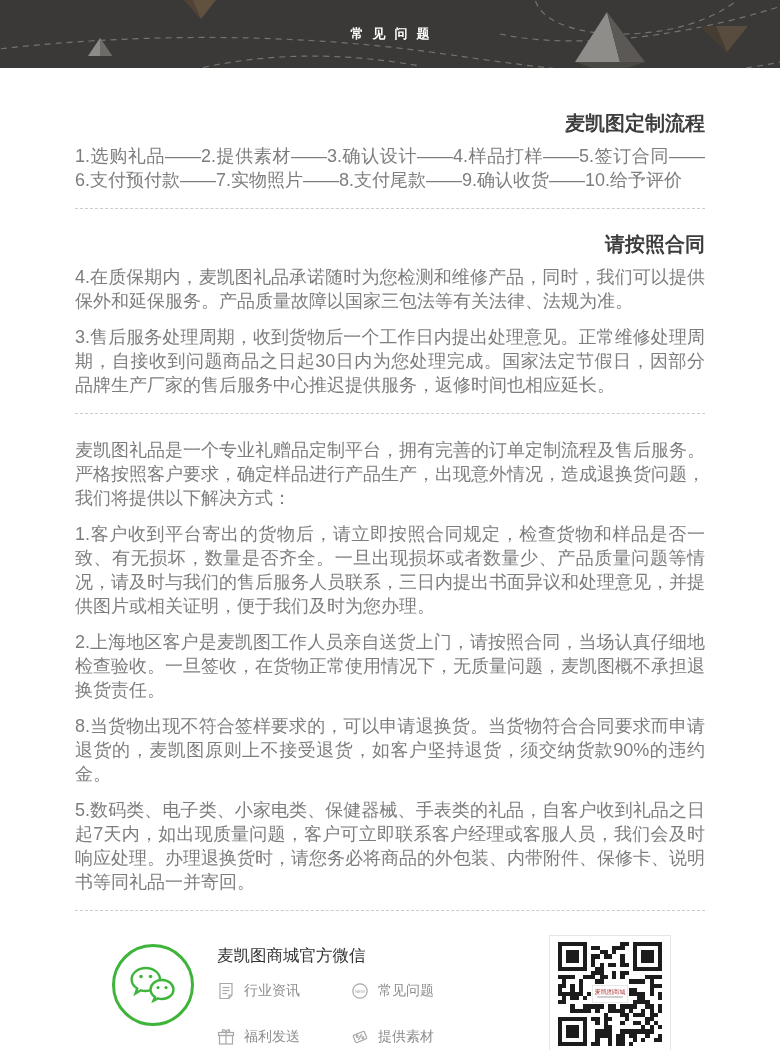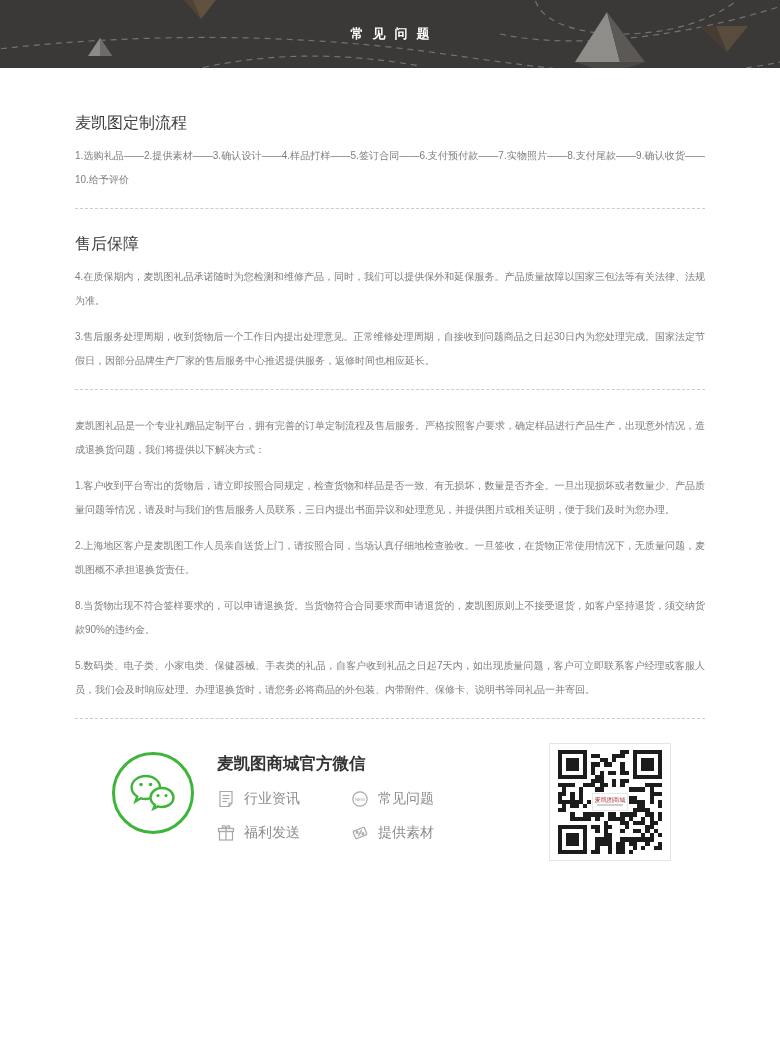--- a/index.html
+++ b/index.html
@@ -17,39 +17,39 @@
   .page-header svg.deco { position: absolute; inset: 0; }
   .page-header .header-title {
     position: absolute; width: 100%; text-align: center; top: 25px;
     color: #ffffff; font-size: 13px; font-weight: bold;
     letter-spacing: 9px; text-indent: 9px;
   }
 
   
   main { padding: 44px 75px 0 75px; }
   .section-title {
-    font-size: 16px; font-weight: normal; color: #3d3d3d;
-    line-height: 22px; margin-bottom: 10px;
+    font-size: 20px; font-weight: bold; color: #3d3d3d;
+    line-height: 22px; margin-bottom: 10px; text-align: right;
   }
   .section p {
-    font-size: 10px; color: #7d7d7d; line-height: 24px;
+    font-size: 18px; color: #7d7d7d; line-height: 24px;
     text-align: justify; margin-bottom: 12px;
   }
   .section p:last-child { margin-bottom: 0; }
   .dashed-divider {
     border: none; border-top: 1px dashed #cccccc;
     margin: 16px 0 24px 0; height: 0;
   }
 
   
   .footer { display: flex; align-items: flex-start; margin-top: 22px; padding-left: 36px; }
   .wechat-logo { flex: 0 0 auto; margin-top: 10px; }
   .footer-text { margin-left: 22px; padding-top: 12px; flex: 1 1 auto; }
-  .footer-title { font-size: 16.5px; font-weight: bold; color: #333333; margin-bottom: 15px; }
-  .benefit-grid { display: grid; grid-template-columns: 134px auto; row-gap: 16px; }
+  .footer-title { font-size: 16.5px; font-weight: normal; color: #333333; margin-bottom: 15px; }
+  .benefit-grid { display: grid; grid-template-columns: 134px auto; row-gap: 28px; }
   .benefit-item { display: flex; align-items: center; }
   .benefit-item .b-icon { width: 18px; height: 18px; margin-right: 9px; flex: 0 0 auto; }
   .benefit-item .b-label { font-size: 14px; color: #8c8c8c; }
   .qr-box {
     flex: 0 0 auto; width: 122px; height: 118px; margin-right: 34px; margin-top: 2px;
     border: 1px solid #e5e5e5; background: #ffffff;
     display: flex; align-items: center; justify-content: center;
   }
 </style>
 </head>
@@ -83,21 +83,21 @@
 <main>
 
   <section class="section">
     <h2 class="section-title">麦凯图定制流程</h2>
     <p>1.选购礼品——2.提供素材——3.确认设计——4.样品打样——5.签订合同——6.支付预付款——7.实物照片——8.支付尾款——9.确认收货——10.给予评价</p>
   </section>
 
   <hr class="dashed-divider">
 
   <section class="section">
-    <h2 class="section-title">售后保障</h2>
+    <h2 class="section-title">请按照合同</h2>
     <p>4.在质保期内，麦凯图礼品承诺随时为您检测和维修产品，同时，我们可以提供保外和延保服务。产品质量故障以国家三包法等有关法律、法规为准。</p>
     <p>3.售后服务处理周期，收到货物后一个工作日内提出处理意见。正常维修处理周期，自接收到问题商品之日起30日内为您处理完成。国家法定节假日，因部分品牌生产厂家的售后服务中心推迟提供服务，返修时间也相应延长。</p>
   </section>
 
   <hr class="dashed-divider">
 
   <section class="section">
     <p>麦凯图礼品是一个专业礼赠品定制平台，拥有完善的订单定制流程及售后服务。严格按照客户要求，确定样品进行产品生产，出现意外情况，造成退换货问题，我们将提供以下解决方式：</p>
     <p>1.客户收到平台寄出的货物后，请立即按照合同规定，检查货物和样品是否一致、有无损坏，数量是否齐全。一旦出现损坏或者数量少、产品质量问题等情况，请及时与我们的售后服务人员联系，三日内提出书面异议和处理意见，并提供图片或相关证明，便于我们及时为您办理。</p>
     <p>2.上海地区客户是麦凯图工作人员亲自送货上门，请按照合同，当场认真仔细地检查验收。一旦签收，在货物正常使用情况下，无质量问题，麦凯图概不承担退换货责任。</p>

